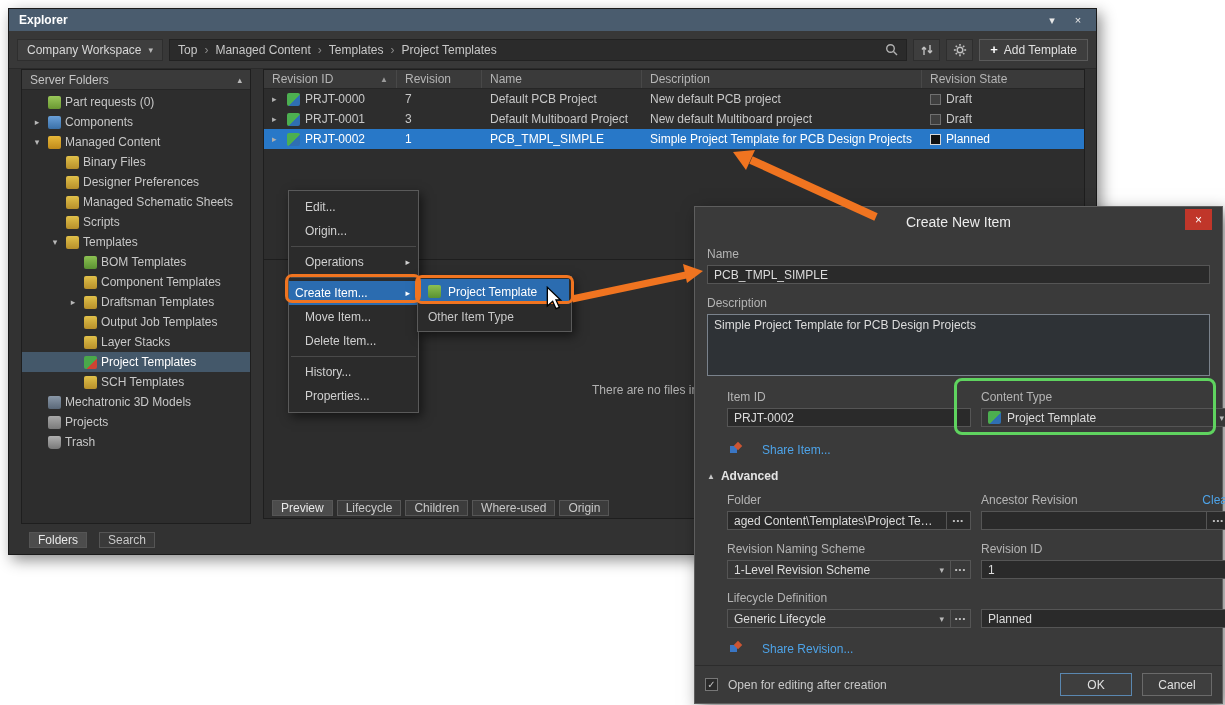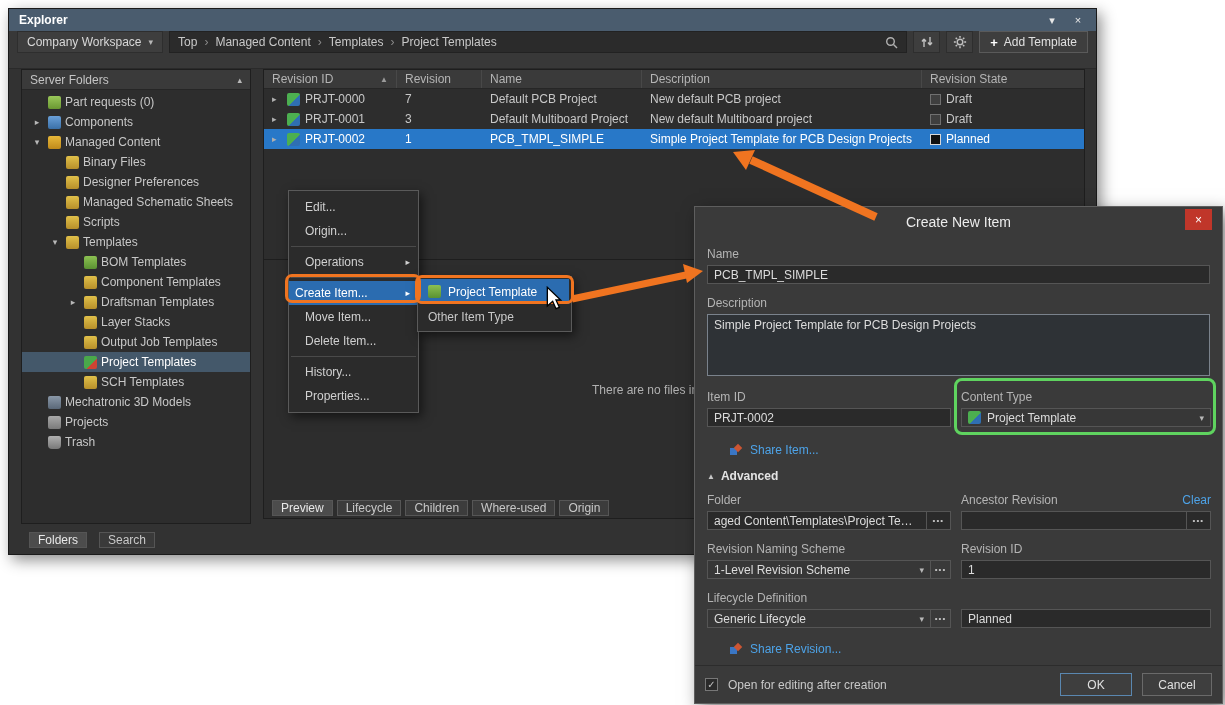--- a/index.html
+++ b/index.html
@@ -5,21 +5,21 @@
   *{margin:0;padding:0;box-sizing:border-box;}
   html,body{width:1225px;height:705px;background:#ffffff;font-family:"Liberation Sans","DejaVu Sans",sans-serif;font-size:12px;overflow:hidden;color:#c8c8c8;}
   .page{position:absolute;inset:0;}
 
   
   .win{position:absolute;left:8px;top:8px;width:1089px;height:547px;background:#323232;border:1px solid #1a1a1a;box-shadow:4px 5px 14px rgba(0,0,0,.45);z-index:1;}
   .titlebar{height:22px;background:var(--titlebar,#4a5c6e);display:flex;align-items:center;padding:0 10px;color:#fff;}
   .titlebar .t{font-weight:bold;}
   .sp{flex:1;}
   .tb-ic{width:16px;text-align:center;color:#e8e8e8;margin-left:10px;font-size:11px;}
-  .toolbar{height:38px;display:flex;align-items:flex-start;gap:6px;padding:0 8px;background:#383838;border-bottom:1px solid #2a2a2a;}
+  .toolbar{height:38px;display:flex;align-items:center;gap:6px;padding:0 8px;background:#383838;border-bottom:1px solid #2a2a2a;}
   .ws-btn{height:22px;display:flex;align-items:center;gap:7px;padding:0 9px;color:#d8d8d8;background:#3e3e3e;border:1px solid #2e2e2e;}
   .dn{font-size:9px;color:#b8b8b8;}
   .bcbar{flex:1;height:22px;background:#2b2b2b;border:1px solid #222;display:flex;align-items:center;gap:7px;padding:0 8px;color:#c8c8c8;}
   .bc-sep{color:#8a8a8a;}
   .icobtn{width:27px;height:22px;background:#3e3e3e;border:1px solid #2e2e2e;display:flex;align-items:center;justify-content:center;}
   .add-btn{height:22px;background:#3e3e3e;border:1px solid #5a5a5a;display:flex;align-items:center;gap:6px;padding:0 10px;color:#e0e0e0;}
   .add-plus{color:#ffffff;font-weight:bold;font-size:13px;}
 
   
   .sidebar{position:absolute;left:12px;top:60px;width:230px;height:455px;background:#2d2d2d;border:1px solid #1e1e1e;display:flex;flex-direction:column;}
@@ -88,30 +88,30 @@
   
   .dlg{position:absolute;left:694px;top:206px;width:529px;height:498px;background:#3a3a3a;border:1px solid #5e5e5e;box-shadow:5px 6px 16px rgba(0,0,0,.5);z-index:20;color:#c8c8c8;}
   .dlg-title{height:30px;position:relative;display:flex;align-items:center;justify-content:center;color:#ececec;font-size:14px;}
   .dlg-close{position:absolute;right:10px;top:2px;width:27px;height:21px;background:#c0362a;color:#fff;display:flex;align-items:center;justify-content:center;font-size:12px;}
   .dbody{padding:0 12px;}
   .flabel{color:#b4b4b4;margin-top:12px;}
   .field{height:19px;background:#2a2a2a;border:1px solid #555;display:flex;align-items:center;padding:0 6px;color:#dcdcdc;margin-top:4px;}
   .ftext{flex:1;overflow:hidden;text-overflow:ellipsis;white-space:nowrap;min-width:0;}
   .dtext{height:62px;background:#2e3236;border:1px solid #7a828c;margin-top:4px;padding:3px 6px;color:#dcdcdc;}
   .drow,.lrow{display:flex;gap:10px;}
-  .dcol-l{width:244px;flex:none;}
+  .dcol-l{width:244px;flex:none;margin-left:20px;}
   .dcol-r{width:250px;flex:none;}
   .dd{height:19px;background:#373737;border:1px solid #555;display:flex;align-items:center;gap:6px;padding:0 6px;margin-top:4px;color:#dcdcdc;}
   .dd .dn{margin-left:auto;}
   .combo{display:flex;margin-top:4px;}
   .combo .dd{flex:1;margin-top:0;min-width:0;}
   .dotsbtn{width:20px;height:19px;background:#3a3a3a;border:1px solid #555;border-left:none;display:flex;align-items:center;justify-content:center;color:#c8c8c8;font-size:8px;letter-spacing:1px;flex:none;}
   .dots{font-size:8px;letter-spacing:1px;color:#c8c8c8;border-left:1px solid #555;align-self:stretch;display:flex;align-items:center;padding-left:6px;margin-left:4px;flex:none;}
   .ct-icon{width:13px;height:13px;border-radius:2px;flex:none;background:linear-gradient(135deg,#4caf50 55%,#2f6fb2 55%);}
-  .linkrow{margin-top:14px;display:flex;align-items:flex-end;gap:8px;color:#4da3e8;width:max-content;padding-left:23px;}
+  .linkrow{margin-top:14px;display:flex;align-items:flex-start;gap:20px;color:#4da3e8;width:max-content;padding-left:23px;}
   .share-ic{width:12px;height:12px;position:relative;flex:none;}
   .share-ic::before{content:"";position:absolute;left:0;top:3px;width:7px;height:7px;background:#3a76c4;}
   .share-ic::after{content:"";position:absolute;left:5px;top:0;width:6px;height:6px;background:#cc5533;transform:rotate(45deg);}
   .adv{margin-top:12px;color:#e4e4e4;font-weight:bold;display:flex;align-items:center;gap:6px;}
   .adv .tri{font-size:8px;color:#c8c8c8;}
   .clearlink{color:#4da3e8;margin-left:auto;}
   .dfoot{position:absolute;left:0;right:0;bottom:0;height:38px;border-top:1px solid #2c2c2c;display:flex;align-items:center;padding:0 10px;gap:10px;}
   .chk{width:13px;height:13px;background:#2a2a2a;border:1px solid #777;display:flex;align-items:center;justify-content:center;color:#c0c0c0;font-size:10px;flex:none;}
   .btn{width:72px;height:23px;display:flex;align-items:center;justify-content:center;background:#3e3e3e;border:1px solid #6a6a6a;color:#e0e0e0;}
   .btn.primary{border-color:#5a87b0;}
@@ -242,26 +242,26 @@
             <span class="tlabel">Component Templates</span>
           </div>
           <div class="titem" style="padding-left: 44px;">
             <span class="tarrow">▸</span>
             <span class="tico ti-doc-yellow"></span>
             <span class="tlabel">Draftsman Templates</span>
           </div>
           <div class="titem" style="padding-left: 44px;">
             <span class="tarrow"></span>
             <span class="tico ti-doc-yellow"></span>
+            <span class="tlabel">Output Job Templates</span>
+          </div>
+          <div class="titem" style="padding-left: 44px;">
+            <span class="tarrow"></span>
+            <span class="tico ti-doc-yellow"></span>
             <span class="tlabel">Layer Stacks</span>
-          </div>
-          <div class="titem" style="padding-left: 44px;">
-            <span class="tarrow"></span>
-            <span class="tico ti-doc-yellow"></span>
-            <span class="tlabel">Output Job Templates</span>
           </div>
           <div class="titem sel" style="padding-left: 44px;">
             <span class="tarrow"></span>
             <span class="tico ti-doc-greenred"></span>
             <span class="tlabel">Project Templates</span>
           </div>
           <div class="titem" style="padding-left: 44px;">
             <span class="tarrow"></span>
             <span class="tico ti-doc-yellow"></span>
             <span class="tlabel">SCH Templates</span>

